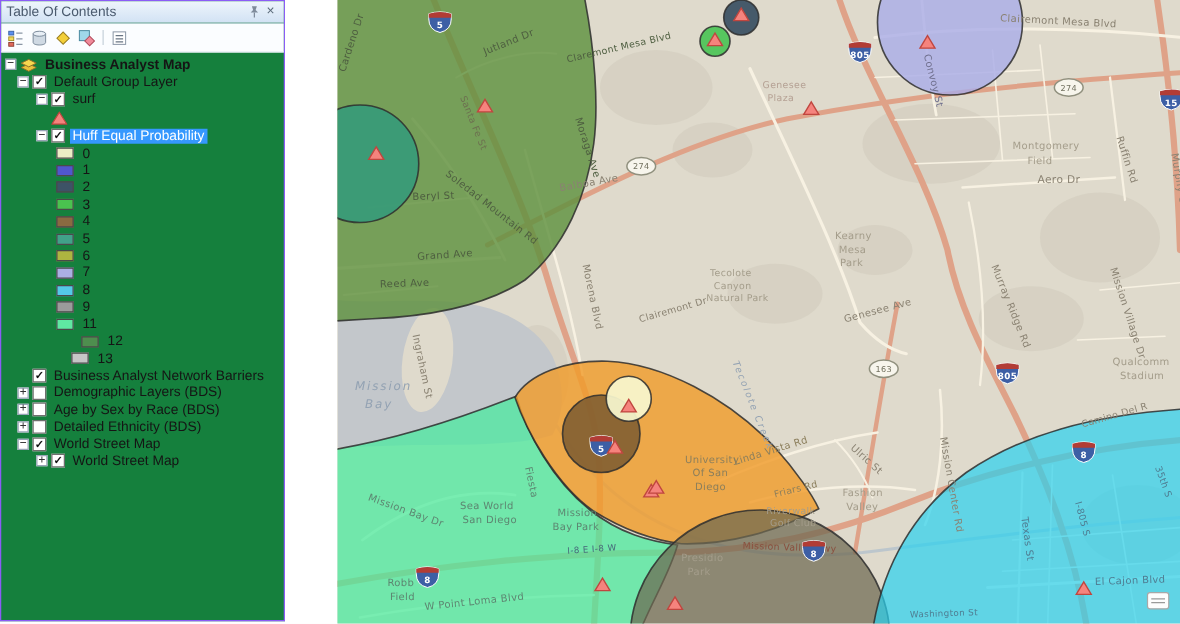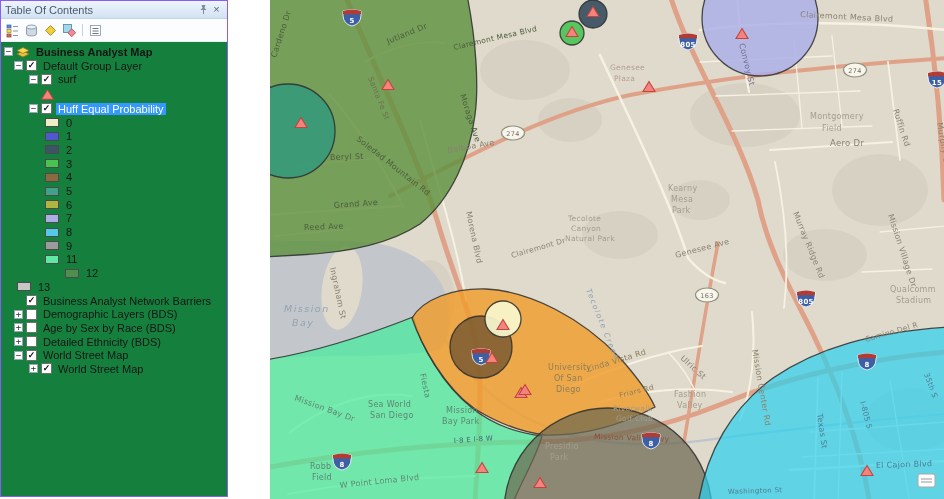--- a/index.html
+++ b/index.html
@@ -161,21 +161,21 @@
           <span class="lbl">9</span>
         </div>
         <div class="trow" style="padding-left: 44px;">
           <span class="sw" style="background: rgb(95, 232, 162);"></span>
           <span class="lbl">11</span>
         </div>
         <div class="trow" style="padding-left: 64px;">
           <span class="sw" style="background: rgb(78, 142, 78);"></span>
           <span class="lbl">12</span>
         </div>
-        <div class="trow" style="padding-left: 16px;">
+        <div class="trow" style="padding-left: 56px;">
           <span class="sw" style="background: rgb(198, 198, 198);"></span>
           <span class="lbl">13</span>
         </div>
         <div class="trow" style="padding-left: 13px;">
           <span class="expspace"></span>
           <span class="cb">✓</span>
           <span class="lbl">Business Analyst Network Barriers</span>
         </div>
         <div class="trow" style="padding-left: 13px;">
           <span class="exp">+</span>

